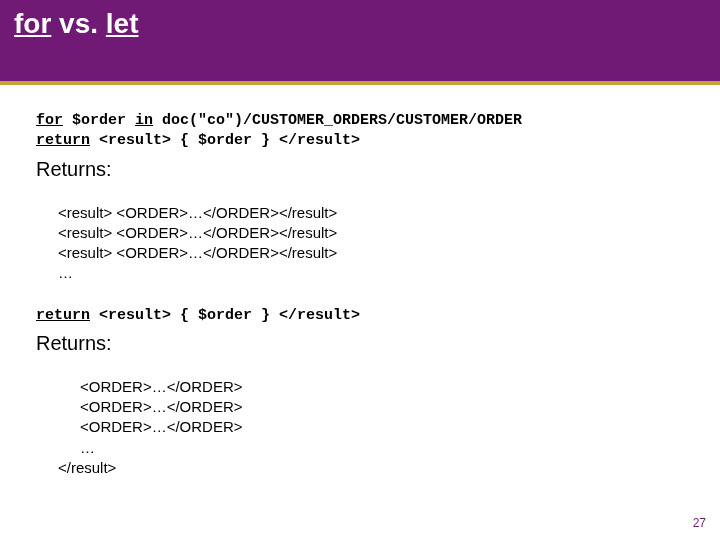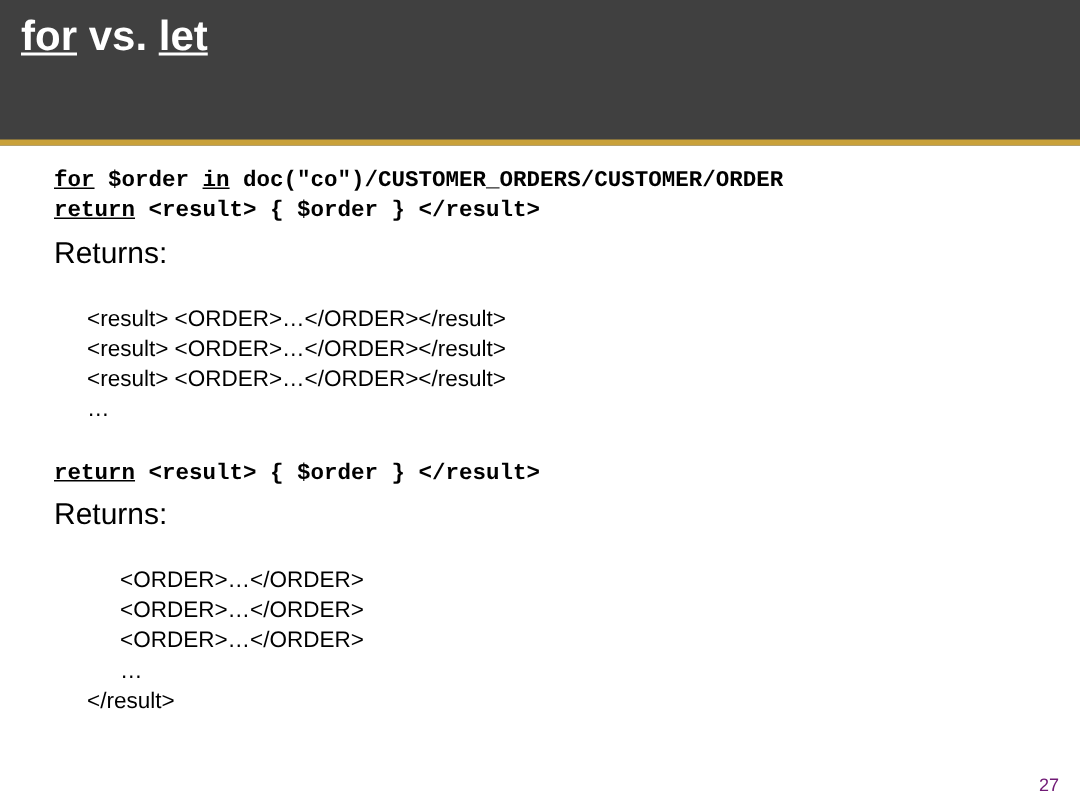--- a/index.html
+++ b/index.html
@@ -6,34 +6,34 @@
     margin: 0;
     padding: 0;
     width: 720px;
     height: 540px;
     background: #ffffff;
     font-family: Verdana, Geneva, sans-serif;
     color: #000;
     overflow: hidden;
   }
   .header {
-    background: #404040;
-    height: 97px;
+    background: #701a75;
+    height: 85px;
     border-bottom: 4px solid #c9a13a;
     padding: 8px 14px 0 14px;
     box-sizing: border-box;
   }
   .title {
     font-size: 28px;
     font-weight: bold;
     color: #ffffff;
   }
   .title .kw { text-decoration: underline; }
   .content {
-    padding: 14px 36px 0 36px;
+    padding: 26px 36px 0 36px;
     font-size: 14px;
   }
   .code-block {
     font-family: "Courier New", Courier, monospace;
     font-weight: bold;
     font-size: 15px;
     line-height: 1.35;
     margin-bottom: 6px;
   }
   .code-block .kw { text-decoration: underline; }

